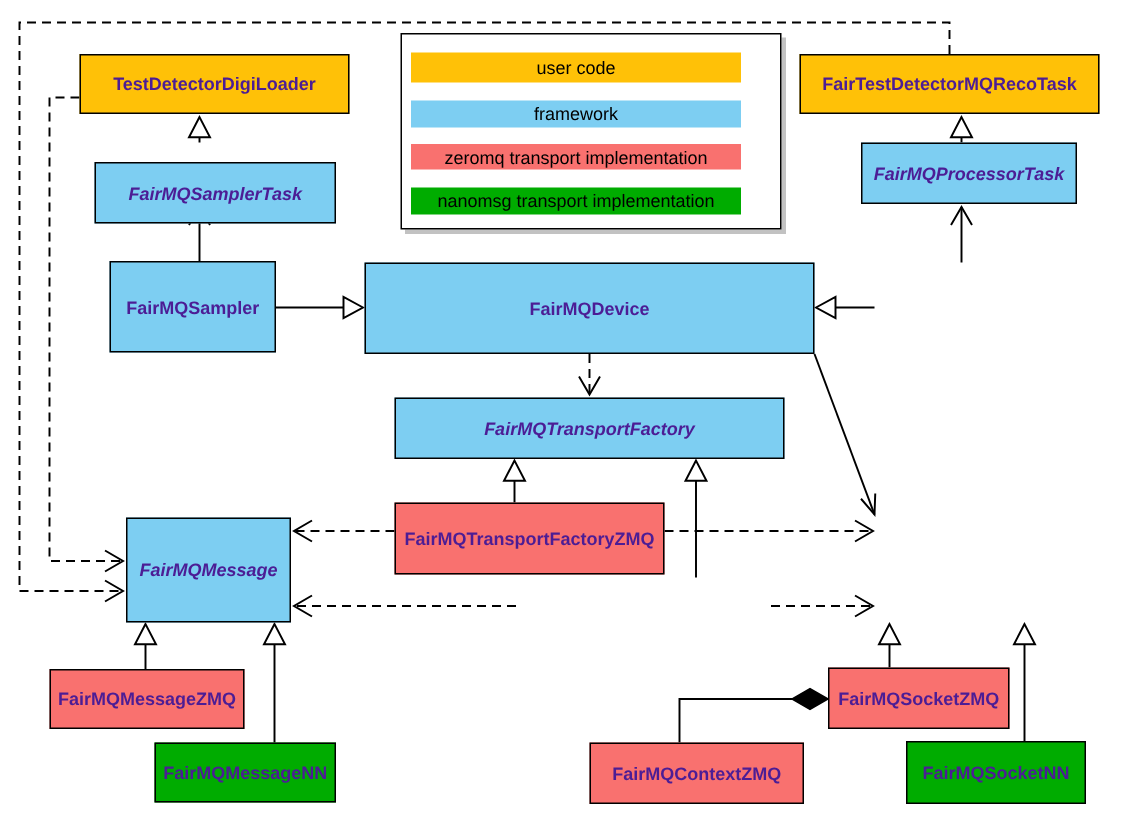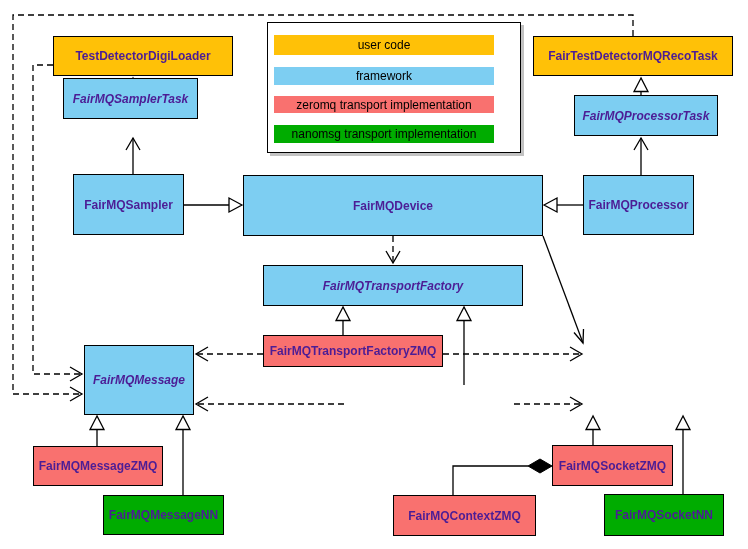--- a/index.html
+++ b/index.html
@@ -165,33 +165,32 @@
     <div class="legend-item li-0 cat-user">user code</div>
     <div class="legend-item li-1 cat-framework">framework</div>
     <div class="legend-item li-3 cat-nanomsg">nanomsg transport implementation</div>
     <div class="legend-item li-2 cat-zeromq">zeromq transport implementation</div>
   </div>
 
   <div class="node cat-user" style="left:53px;top:36px;width:180px;height:40px">TestDetectorDigiLoader</div>
 
   <div class="node cat-user" style="left:533px;top:36px;width:200px;height:40px">FairTestDetectorMQRecoTask</div>
 
-  <div class="node cat-framework abstract" style="left:63px;top:78px;width:135px;height:41px">FairMQSamplerTask</div>
+  <div class="node cat-framework abstract" style="left:63px;top:108px;width:161px;height:41px">FairMQSamplerTask</div>
 
   <div class="node cat-framework abstract" style="left:574px;top:95px;width:144px;height:41px">FairMQProcessorTask</div>
 
   <div class="node cat-framework" style="left:73px;top:174px;width:111px;height:61px">FairMQSampler</div>
 
   <div class="node cat-framework" style="left:243px;top:175px;width:300px;height:61px">FairMQDevice</div>
 
-  <div class="node cat-framework" style="left:583px;top:175px;width:111px;height:60px">FairMQProcessor</div>
 
   <div class="node cat-framework abstract" style="left:263px;top:265px;width:260px;height:41px">FairMQTransportFactory</div>
 
-  <div class="node cat-zeromq" style="left:263px;top:335px;width:180px;height:32px">FairMQTransportFactoryZMQ</div>
+  <div class="node cat-zeromq" style="left:263px;top:335px;width:180px;height:48px">FairMQTransportFactoryZMQ</div>
 
 
   <div class="node cat-framework abstract" style="left:84px;top:345px;width:110px;height:70px">FairMQMessage</div>
 
 
   <div class="node cat-zeromq" style="left:33px;top:446px;width:130px;height:40px">FairMQMessageZMQ</div>
 
   <div class="node cat-nanomsg" style="left:103px;top:495px;width:121px;height:40px">FairMQMessageNN</div>
 
   <div class="node cat-zeromq" style="left:552px;top:445px;width:121px;height:41px">FairMQSocketZMQ</div>

